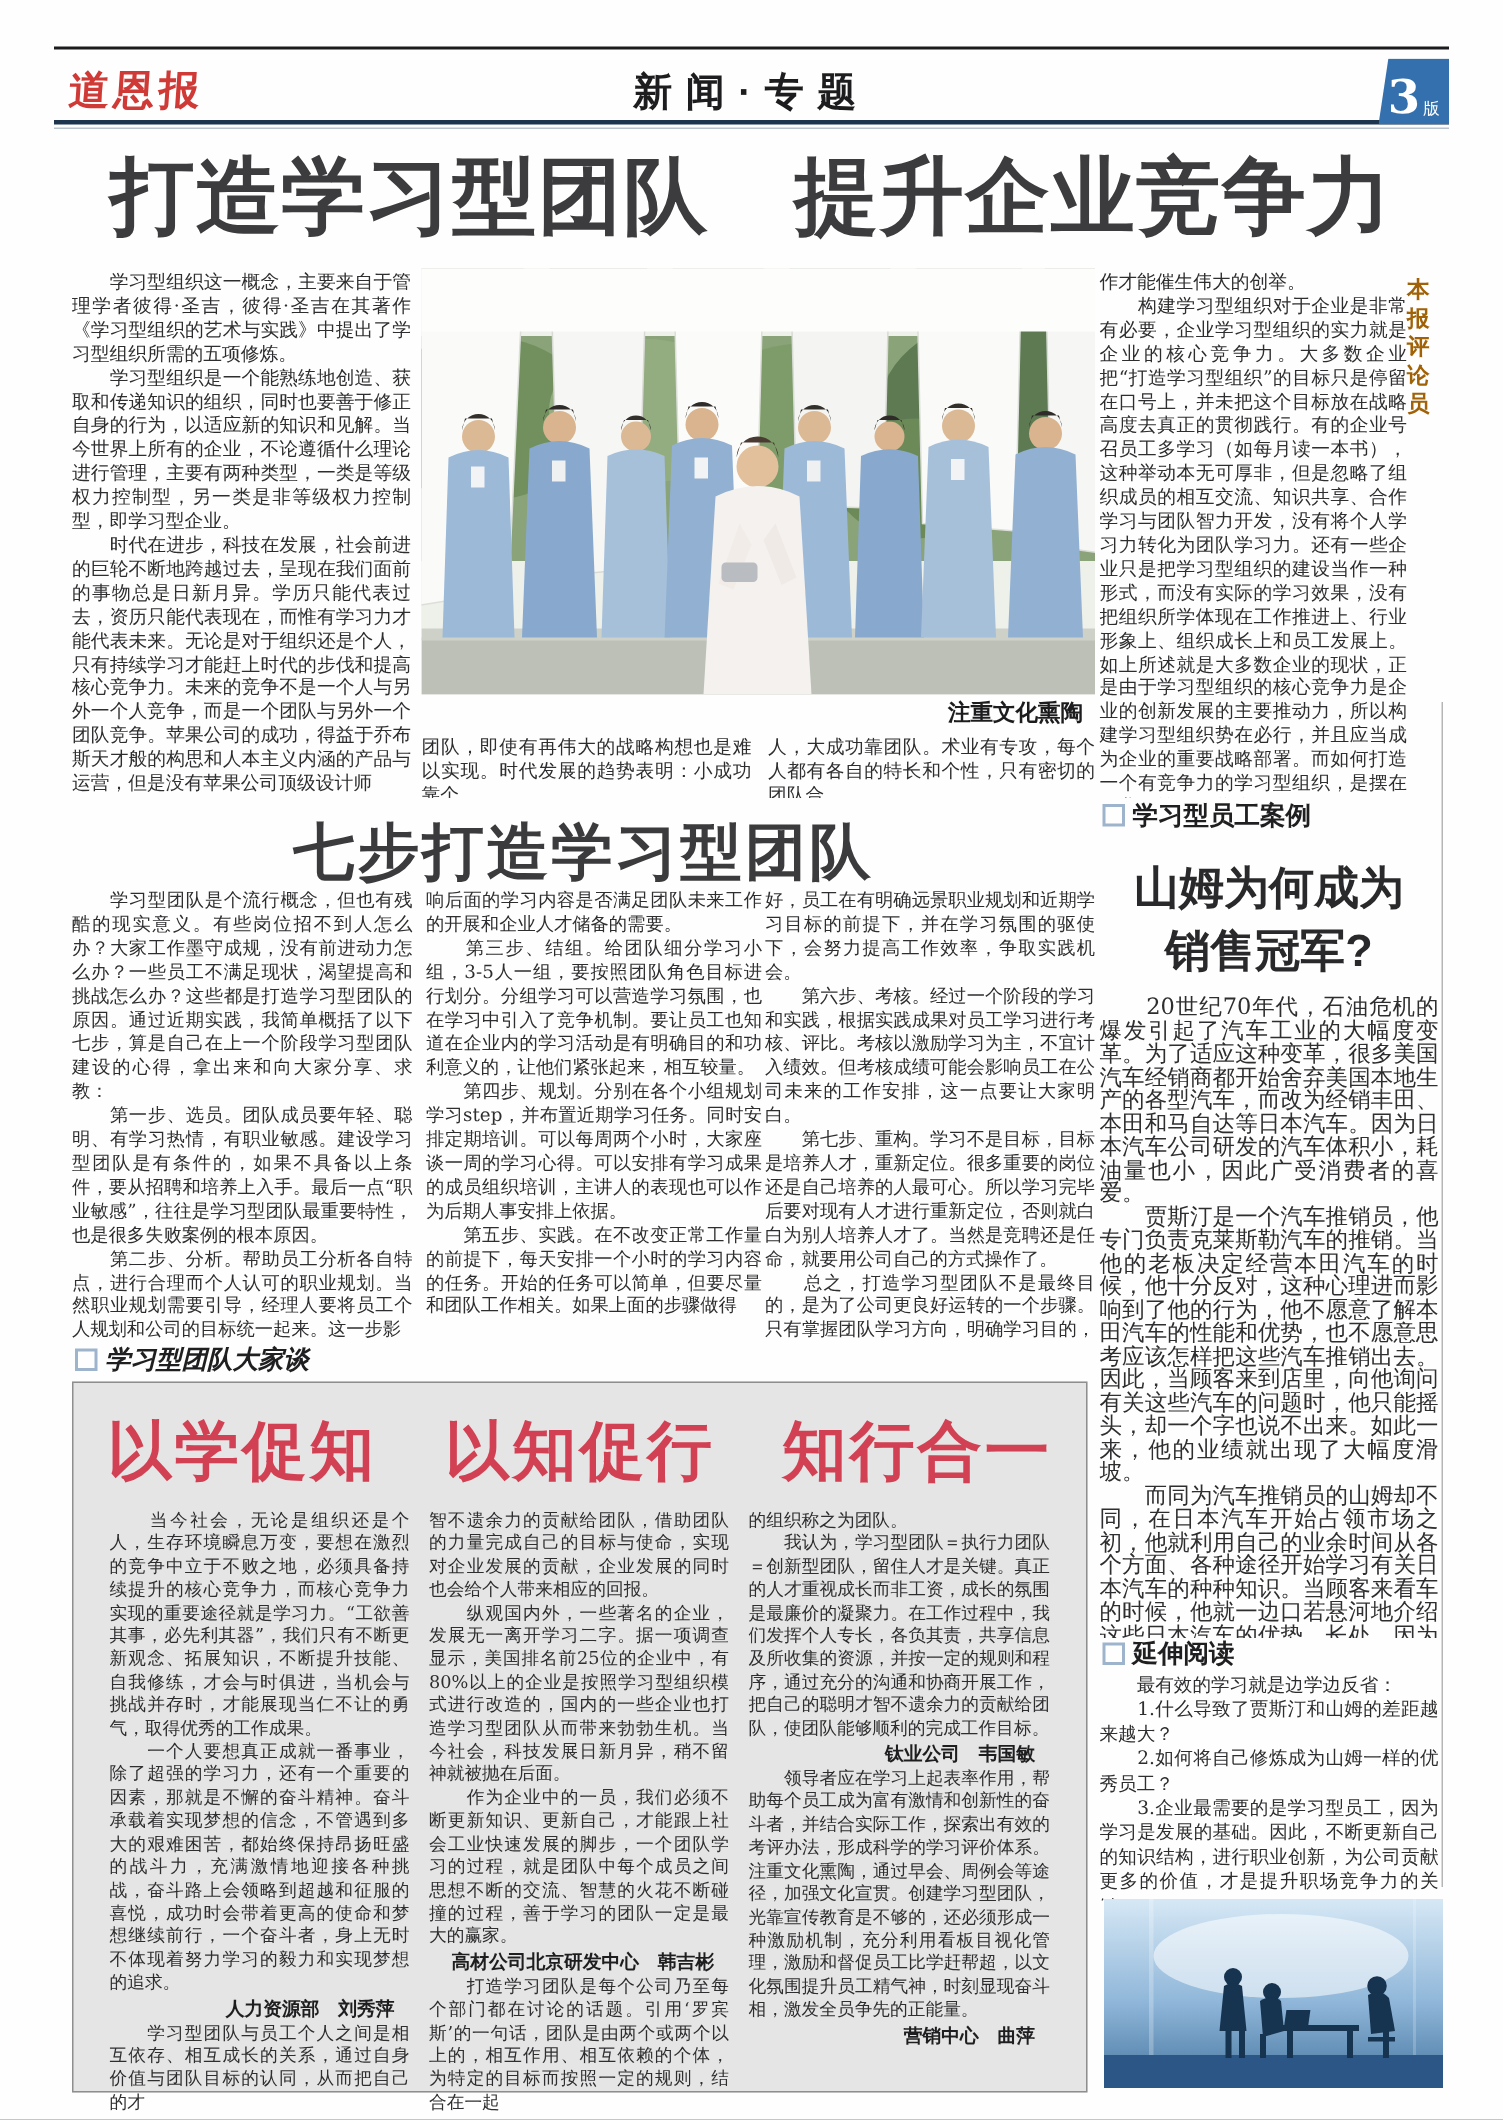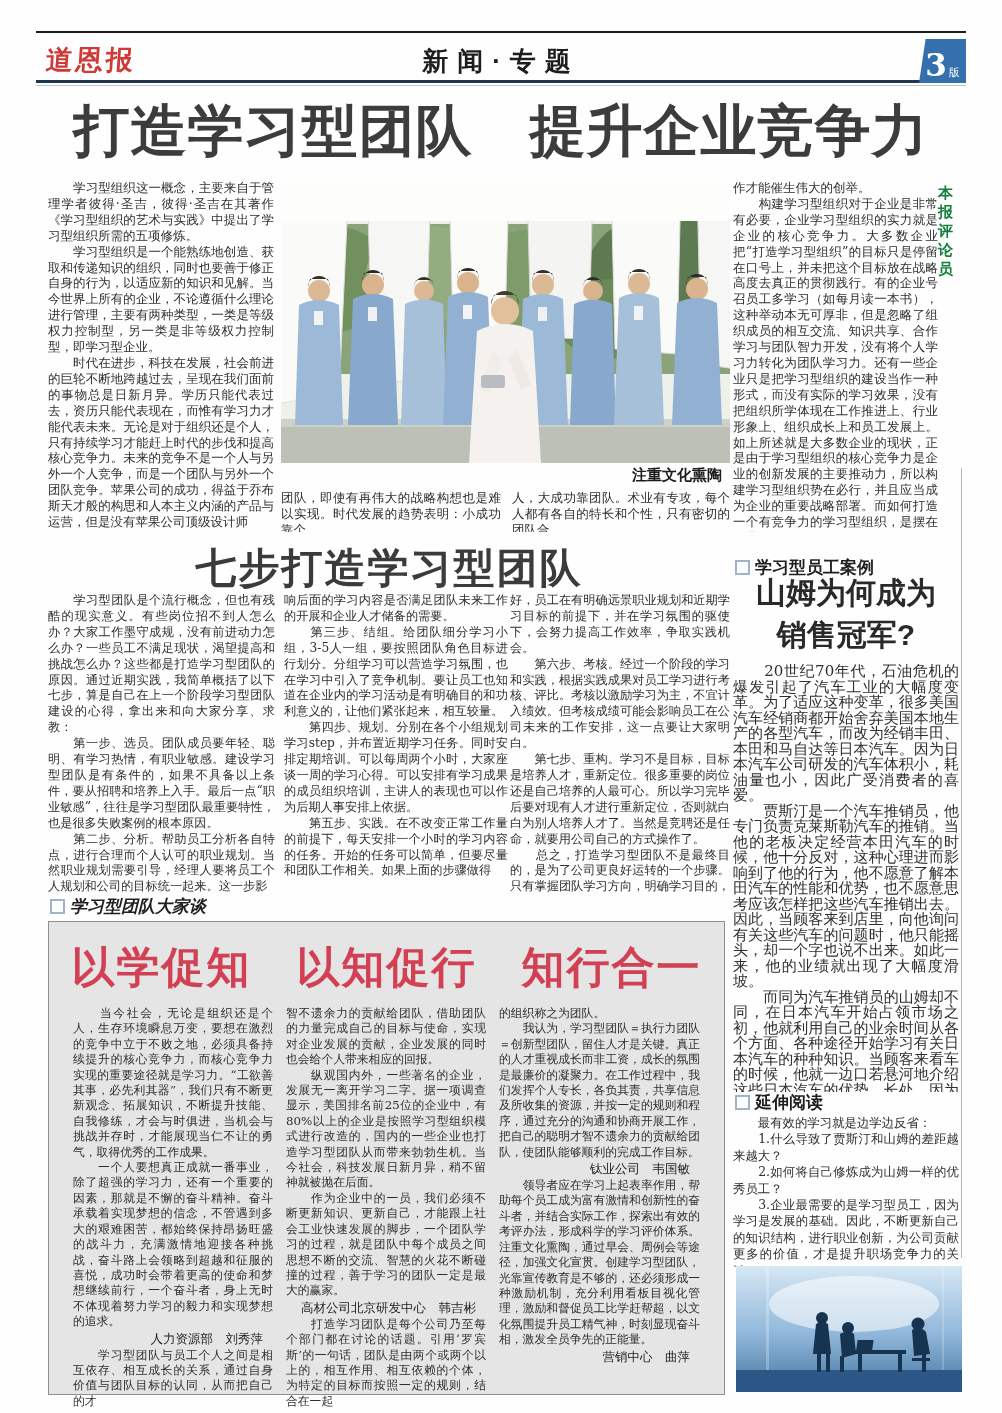--- a/index.html
+++ b/index.html
@@ -28,45 +28,45 @@
   
   .bodytext{white-space:pre-line;text-align:justify;color:#2e2e30;overflow:hidden;}
   .t-lead{font-size:12.5px;line-height:15.9px;}
   .t-seven{font-size:12.2px;line-height:15.9px;}
   .t-side{font-size:15px;line-height:15.5px;}
   .t-box{font-size:11.8px;line-height:15.4px;}
   .t-read{font-size:12.4px;line-height:16.4px;}
   .lead-col1{position:absolute;left:48px;top:180px;width:226px;height:352px;}
   .lead-colR{position:absolute;left:733px;top:180px;width:224px;height:352px;display:flex;}
   .lead-colR .bodytext{flex:0 1 auto;}
-  .byline{font-family:"Liberation Sans",sans-serif;font-weight:bold;font-size:15px;color:#15803d;
+  .byline{font-family:"Liberation Sans",sans-serif;font-weight:bold;font-size:15px;color:#a16207;
           text-align:right;padding-right:4px;margin-top:4px;}
   .photo-main{position:absolute;left:281px;top:179px;width:449px;height:284px;background:#e9ece6;}
   .caption{position:absolute;left:281px;top:466px;width:441px;text-align:right;
            font-family:"Liberation Sans",sans-serif;font-weight:bold;font-size:15px;color:#1c1c1e;}
   .below-l{position:absolute;left:281px;top:490px;width:220px;height:42px;}
   .below-r{position:absolute;left:512px;top:490px;width:218px;height:42px;}
   .seven-c1{position:absolute;left:48px;top:593px;width:227px;height:303px;}
   .seven-c2{position:absolute;left:284px;top:593px;width:224px;height:303px;}
   .seven-c3{position:absolute;left:510px;top:593px;width:220px;height:303px;}
   
   .kicker{position:absolute;display:flex;align-items:center;gap:5px;
           font-family:"Liberation Sans",sans-serif;font-weight:bold;font-size:17px;color:#1f1f21;}
   .sq{width:11px;height:11px;border:2px solid #9db4cc;display:inline-block;flex:none;}
   .k-box{left:50px;top:895px;font-style:italic;}
-  .k-case{left:735px;top:556px;}
+  .k-case{left:735px;top:532px;}
   .k-read{left:735px;top:1091px;}
   
   .dbox{position:absolute;left:48px;top:921px;width:677px;height:474px;border:1px solid #8e8e8e;
         box-sizing:border-box;background:#e5e5e5;}
   .dbox-headline{position:absolute;left:0;right:0;top:17px;text-align:center;
         font-family:"Liberation Sans",sans-serif;font-weight:900;font-size:43px;color:#d24053;letter-spacing:2px;}
   .dbox-col{position:absolute;top:84px;height:372px;}
   .dc1{left:24px;width:200px;} .dc2{left:237px;width:200px;} .dc3{left:450px;width:201px;}
-  .author{font-family:"Liberation Sans",sans-serif;font-weight:normal;font-size:12.5px;color:#1e1e20;
+  .author{font-family:"Liberation Sans",sans-serif;font-weight:bold;font-size:12.5px;color:#1e1e20;
           text-align:right;padding-right:10px;line-height:18px;}
   
   .case-headline{position:absolute;left:733px;top:572px;width:226px;text-align:center;white-space:pre-line;
         font-family:"Liberation Sans",sans-serif;font-weight:900;font-size:30px;line-height:42px;color:#29292b;}
   .case-body{position:absolute;left:733px;top:664px;width:226px;height:428px;}
   .read-body{position:absolute;left:733px;top:1115px;width:226px;height:152px;}
   .photo-blue{position:absolute;left:736px;top:1266px;width:226px;height:126px;}
   .col-rule{position:absolute;left:961px;top:468px;width:1px;height:790px;background:#b5b5b5;}
   svg{display:block;width:100%;height:100%;}
 </style>

